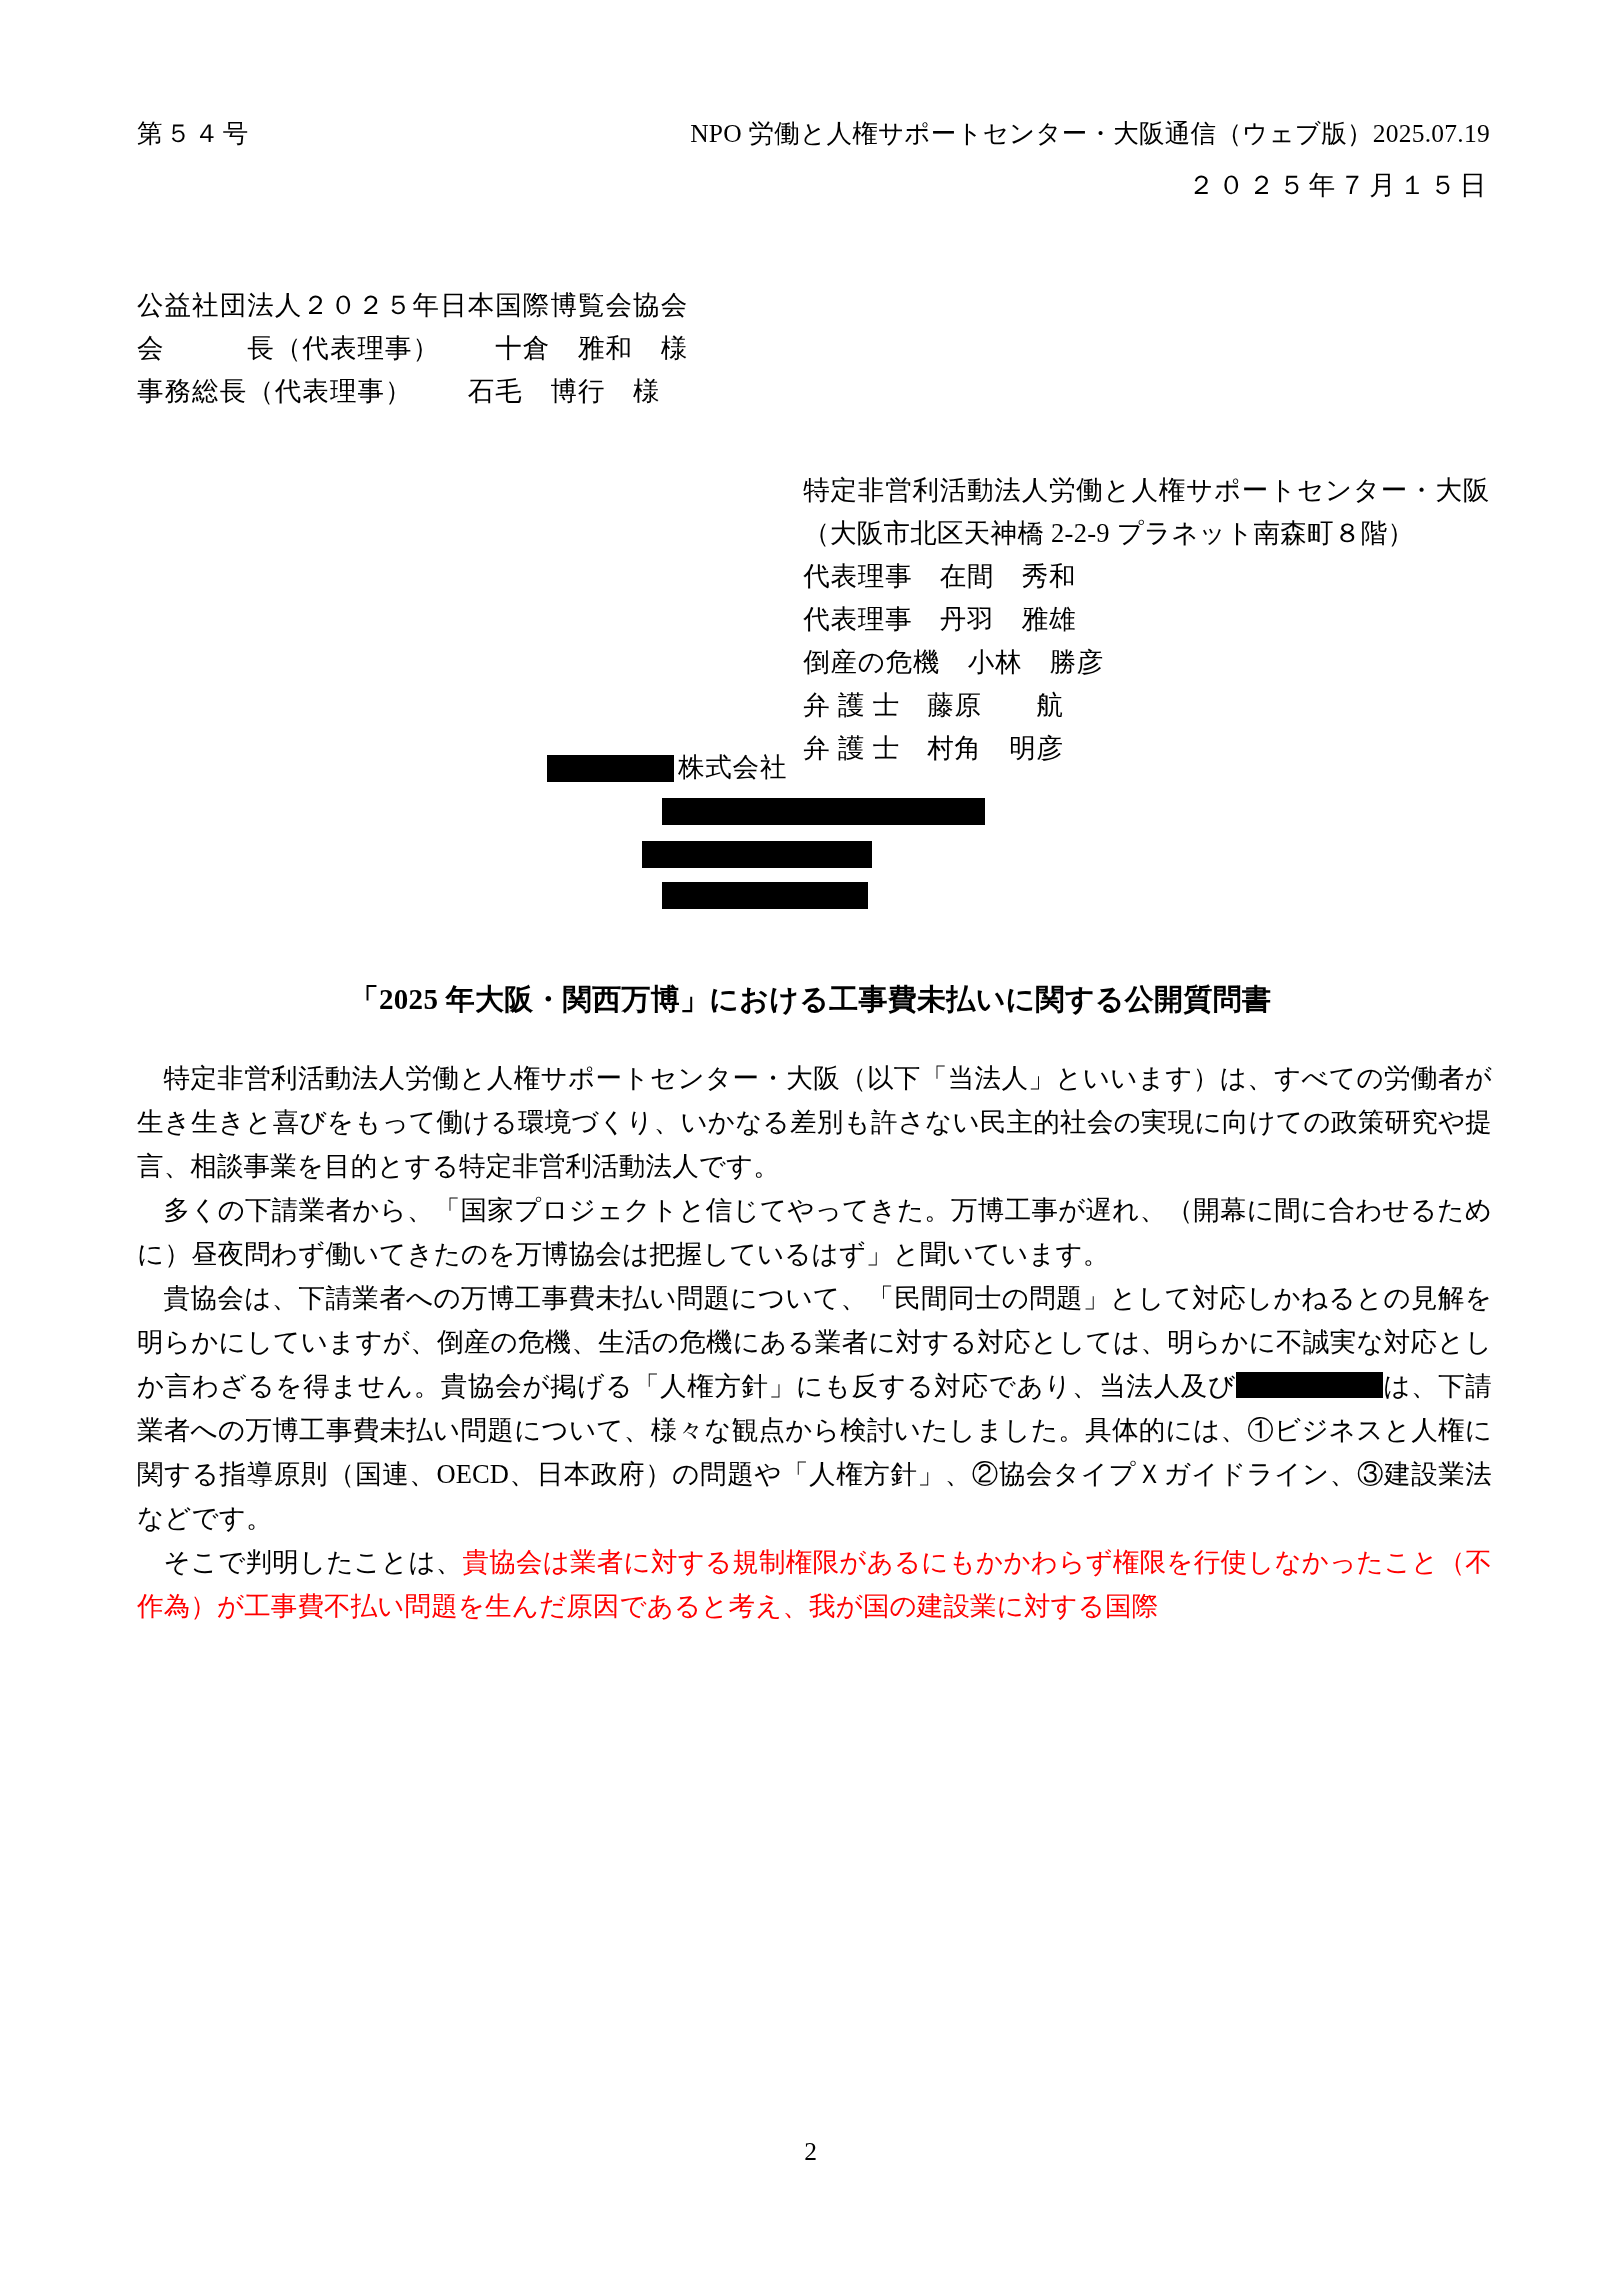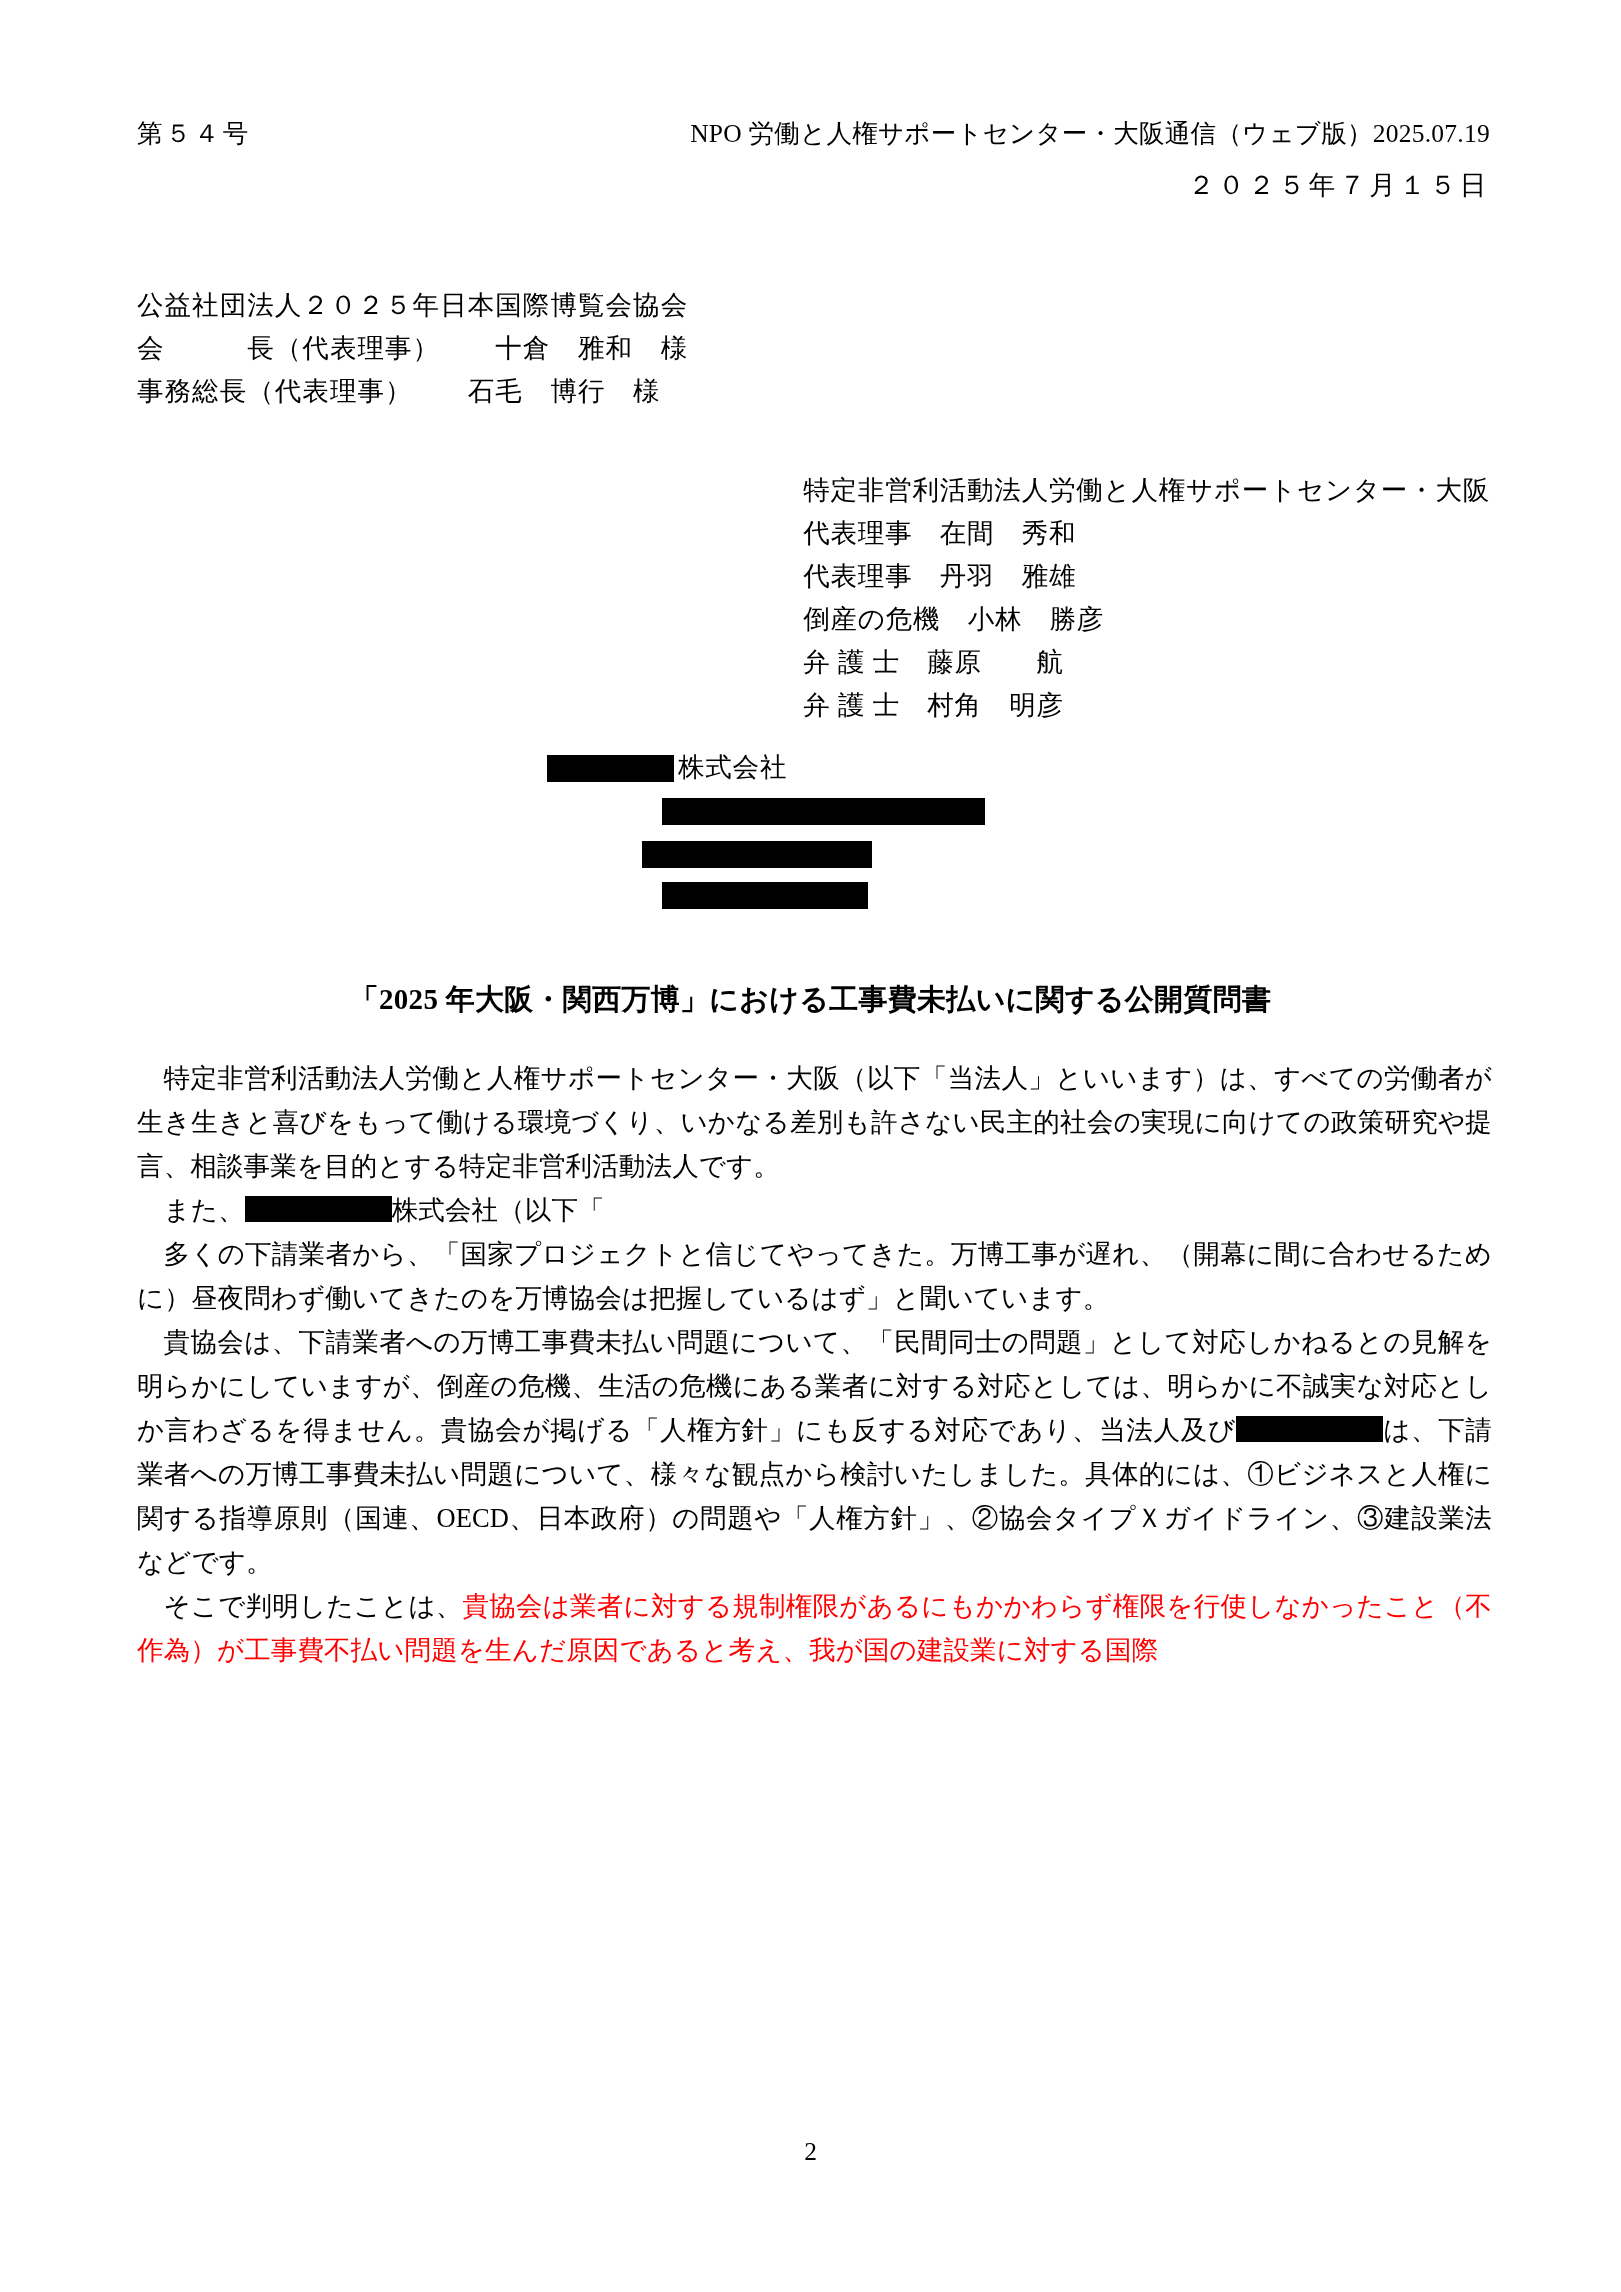--- a/index.html
+++ b/index.html
@@ -160,20 +160,21 @@
   <div class="header-date2">２０２５年７月１５日</div>
 
   <div class="addressee">
     <div>公益社団法人２０２５年日本国際博覧会協会</div>
     <div>会　　　長（代表理事）　　十倉　雅和　様</div>
     <div>事務総長（代表理事）　　石毛　博行　様</div>
   </div>
 
   <div class="sender">
     <div>特定非営利活動法人労働と人権サポートセンター・大阪</div>
+    <div class="line-addr">（大阪市北区天神橋 2-2-9 プラネット南森町８階）</div>
     <div>代表理事　在間　秀和</div>
     <div>代表理事　丹羽　雅雄</div>
     <div>倒産の危機　小林　勝彦</div>
     <div>弁 護 士　藤原　　航</div>
     <div>弁 護 士　村角　明彦</div>
   </div>
 
   <div class="redact-block">
     <div class="rbar" style="left:547px; top:0px; width:127px; height:27.4px;"></div>
     <div class="rbar-label" style="left:678px; top:-5.9px;">株式会社</div>
@@ -181,21 +182,20 @@
     <div class="rbar" style="left:642px; top:86px; width:230px; height:27.4px;"></div>
     <div class="rbar" style="left:662px; top:127px; width:206px; height:27.4px;"></div>
   </div>
 
   <div class="doc-title">「2025 年大阪・関西万博」における工事費未払いに関する公開質問書</div>
 
   <div class="body-text">
 
     <p><span>特定非営利活動法人労働と人権サポートセンター・大阪（以下「当法人」といいます）は、すべての労働者が生き生きと喜びをもって働ける環境づくり、いかなる差別も許さない民主的社会の実現に向けての政策研究や提言、相談事業を目的とする特定非営利活動法人です。</span></p>
 
-    <p><span>また、</span><span class="inline-redact" style="width:147px; height:25.5px;"></span><span>株式会社（以下「</span></p>
 
     <p><span>多くの下請業者から、「国家プロジェクトと信じてやってきた。万博工事が遅れ、（開幕に間に合わせるために）昼夜問わず働いてきたのを万博協会は把握しているはず」と聞いています。</span></p>
 
     <p><span>貴協会は、下請業者への万博工事費未払い問題について、「民間同士の問題」として対応しかねるとの見解を明らかにしていますが、倒産の危機、生活の危機にある業者に対する対応としては、明らかに不誠実な対応としか言わざるを得ません。貴協会が掲げる「人権方針」にも反する対応であり、当法人及び</span><span class="inline-redact" style="width:147px; height:25.5px;"></span><span>は、下請業者への万博工事費未払い問題について、様々な観点から検討いたしました。具体的には、①ビジネスと人権に関する指導原則（国連、OECD、日本政府）の問題や「人権方針」、②協会タイプＸガイドライン、③建設業法などです。</span></p>
 
     <p><span>そこで判明したことは、</span><span class="red">貴協会は業者に対する規制権限があるにもかかわらず権限を行使しなかったこと（不作為）が工事費不払い問題を生んだ原因であると考え、我が国の建設業に対する国際</span></p>
 
   </div>
 
   <div class="page-number">2</div>

